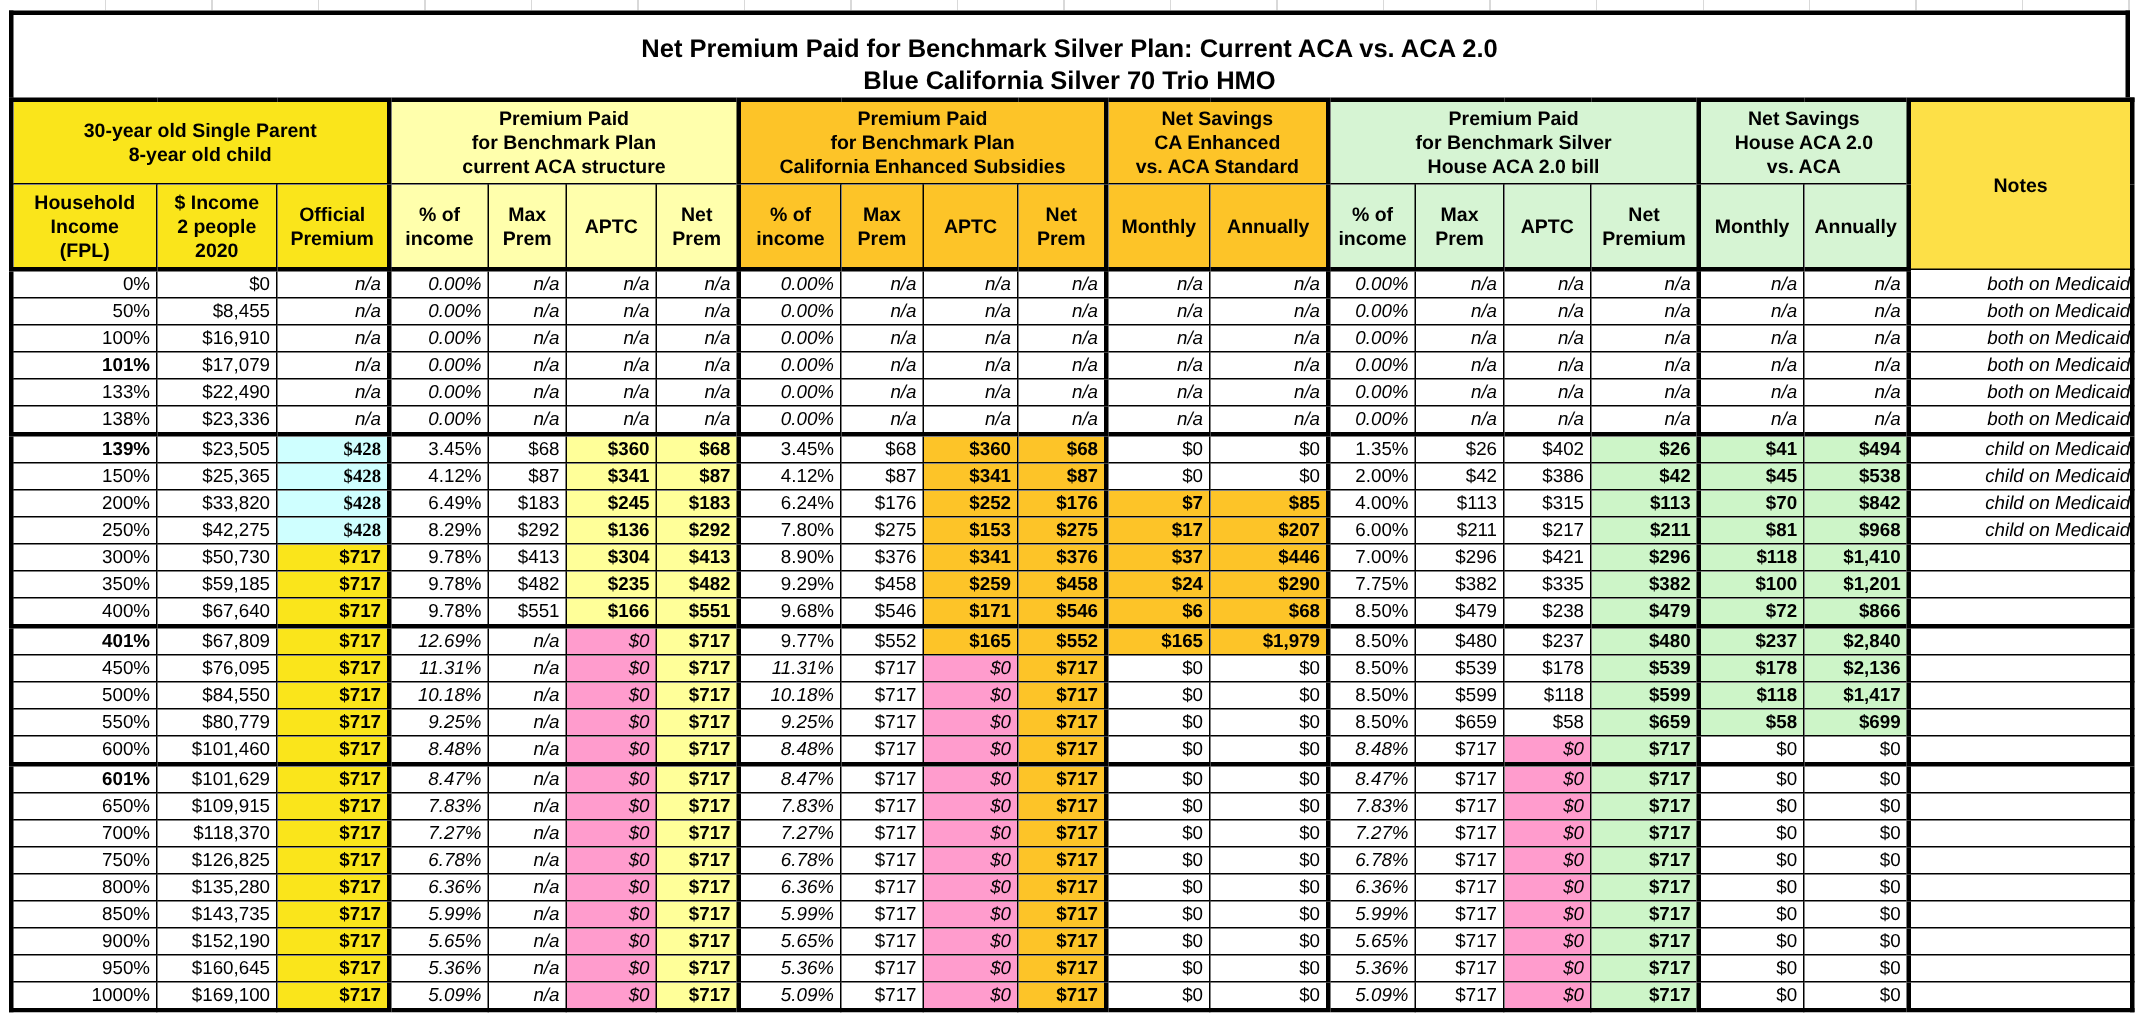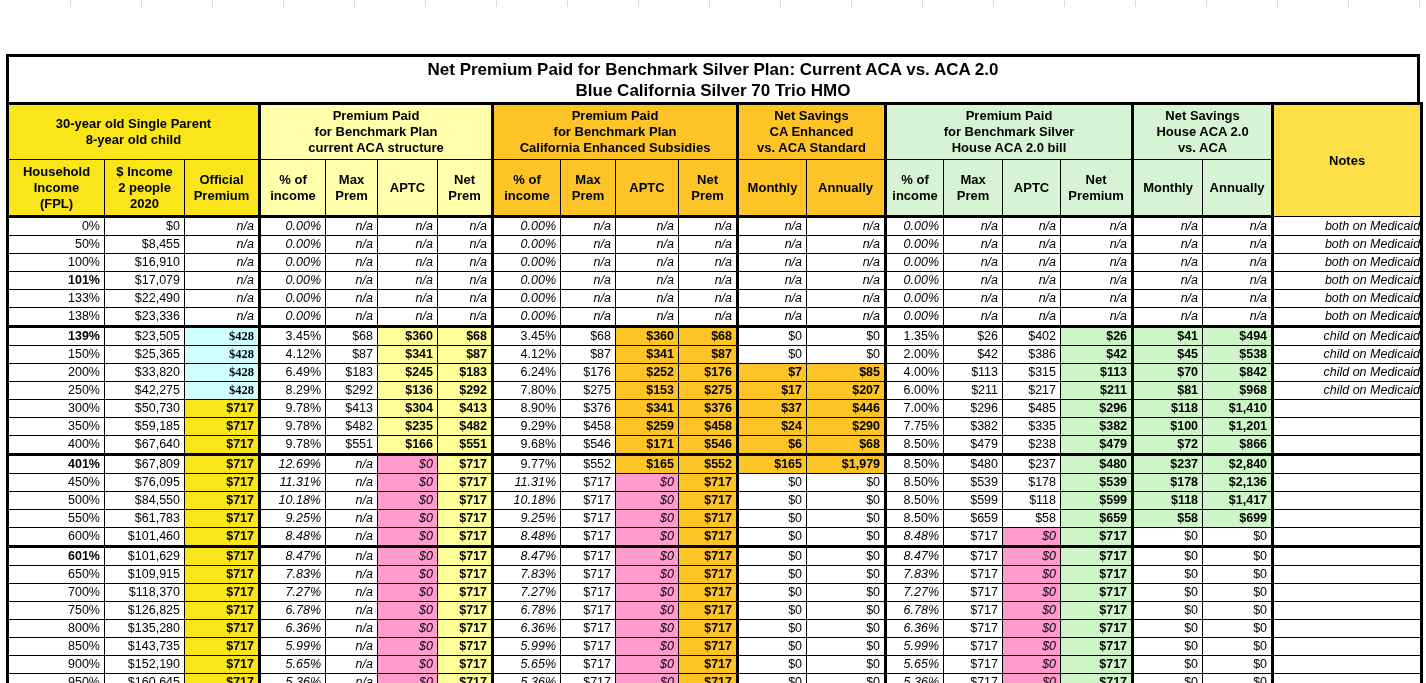--- a/index.html
+++ b/index.html
@@ -1,21 +1,21 @@
 <!DOCTYPE html>
 <html><head>
 <meta charset="utf-8">
 <style>
   html,body{margin:0;padding:0;background:#ffffff;}
   body{width:1426px;font-family:"Liberation Sans","DejaVu Sans",sans-serif;color:#000;}
   .gridstrip{height:7px;width:1426px;background:
       repeating-linear-gradient(90deg,#ffffff 0 70px,#d9d9d9 70px 71px);}
   .wrap{padding:0 6px;background:transparent;}
   .titlebox{border:3px solid #000;border-bottom:0;background:#fff;text-align:center;
-      padding:2px 0 1px 0;margin-top:47px;}
+      padding:12px 0 1px 0;}
   .titlebox div{font-weight:bold;font-size:17px;line-height:21px;}
   table{border-collapse:collapse;table-layout:fixed;width:1414px;border:3px solid #000;}
   th,td{border:1px solid #000;overflow:hidden;white-space:pre-line;}
   th{font-weight:bold;text-align:center;font-size:13px;line-height:16px;padding:1px 0;}
   thead tr.cols th{border-bottom:3px solid #000;height:53px;vertical-align:middle;}
   thead tr.groups th{height:52px;vertical-align:middle;}
   td{font-size:12.5px;line-height:15px;height:17px;text-align:right;padding:0 4px 0 0;
       background:#fff;white-space:nowrap;}
   
   .hy{background:#fae51b;}   
@@ -358,21 +358,21 @@
           <td class="s-y">$304</td>
           <td class="s-y vr">$413</td>
           <td class="s-w">8.90%</td>
           <td class="s-w">$376</td>
           <td class="s-a">$341</td>
           <td class="s-a vr">$376</td>
           <td class="s-a">$37</td>
           <td class="s-a vr">$446</td>
           <td class="s-w">7.00%</td>
           <td class="s-w">$296</td>
-          <td class="s-w">$485</td>
+          <td class="s-w">$421</td>
           <td class="s-g vr">$296</td>
           <td class="s-g">$118</td>
           <td class="s-g vr">$1,410</td>
           <td class="s-w"></td>
         </tr>
         <tr>
           <td class="s-w">350%</td>
           <td class="s-w">$59,185</td>
           <td class="s-Y vr">$717</td>
           <td class="s-w">9.78%</td>
@@ -476,21 +476,21 @@
           <td class="s-w">8.50%</td>
           <td class="s-w">$599</td>
           <td class="s-w">$118</td>
           <td class="s-g vr">$599</td>
           <td class="s-g">$118</td>
           <td class="s-g vr">$1,417</td>
           <td class="s-w"></td>
         </tr>
         <tr>
           <td class="s-w">550%</td>
-          <td class="s-w">$61,783</td>
+          <td class="s-w">$80,779</td>
           <td class="s-Y vr">$717</td>
           <td class="s-i">9.25%</td>
           <td class="s-i">n/a</td>
           <td class="s-k">$0</td>
           <td class="s-y vr">$717</td>
           <td class="s-i">9.25%</td>
           <td class="s-w">$717</td>
           <td class="s-k">$0</td>
           <td class="s-a vr">$717</td>
           <td class="s-w">$0</td>

